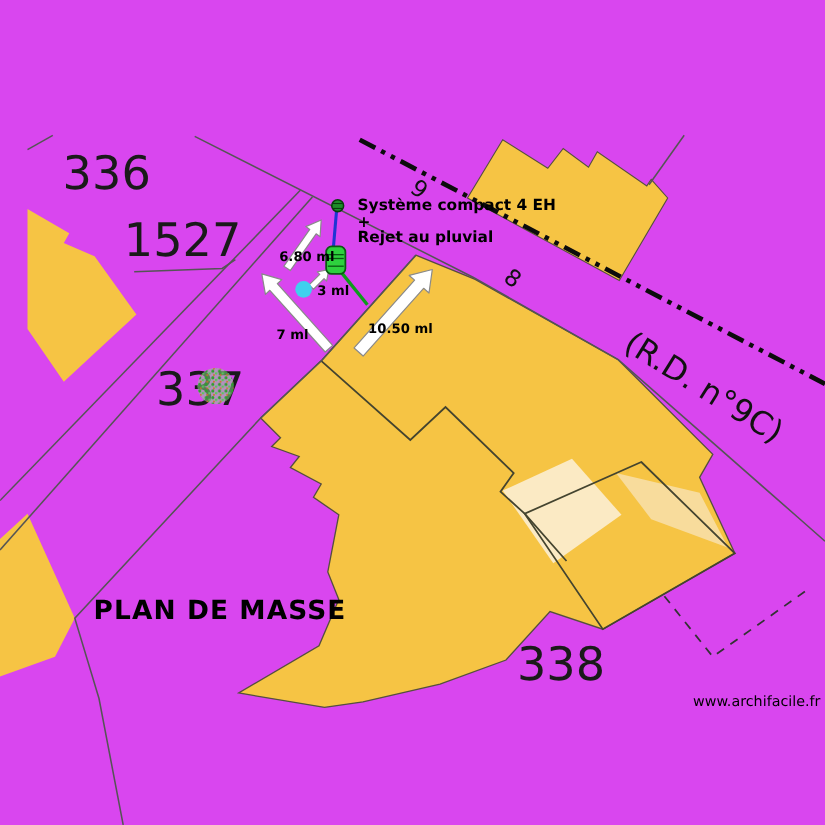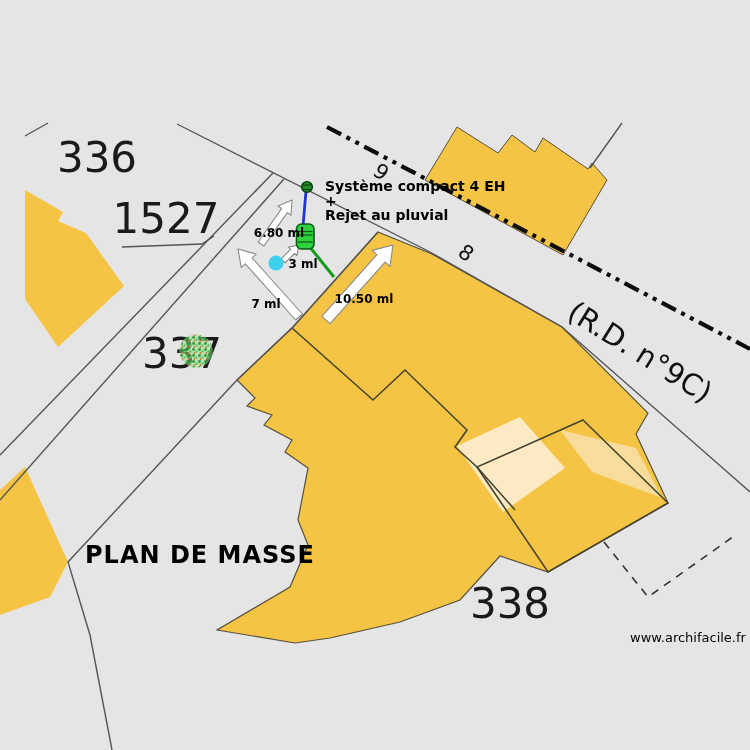--- a/index.html
+++ b/index.html
@@ -1,16 +1,16 @@
 <!DOCTYPE html>
 <html><head>
 <meta charset="utf-8">
 <style>
   html,body{margin:0;padding:0;background:#ffffff;width:750px;height:750px;overflow:hidden;}
-  #plan{position:relative;width:750px;height:750px;background:#e5e5e5;
+  #plan{position:relative;width:750px;height:750px;background:#d946ef;
         font-family:"DejaVu Sans","Liberation Sans",sans-serif;}
   svg{display:block;}
   text{fill:#111;}
   .parcel-num{font-size:42px;fill:#1a1a1a;}
   .measure{font-size:12px;font-weight:700;fill:#000;}
   .sys{font-size:14px;font-weight:700;fill:#000;}
   .roadname{font-size:29px;fill:#111;}
   .roadnum{font-size:21px;fill:#111;}
   .maintitle{font-size:24px;font-weight:700;fill:#000;letter-spacing:1px;}
   .watermark{font-size:13px;fill:#000;}

